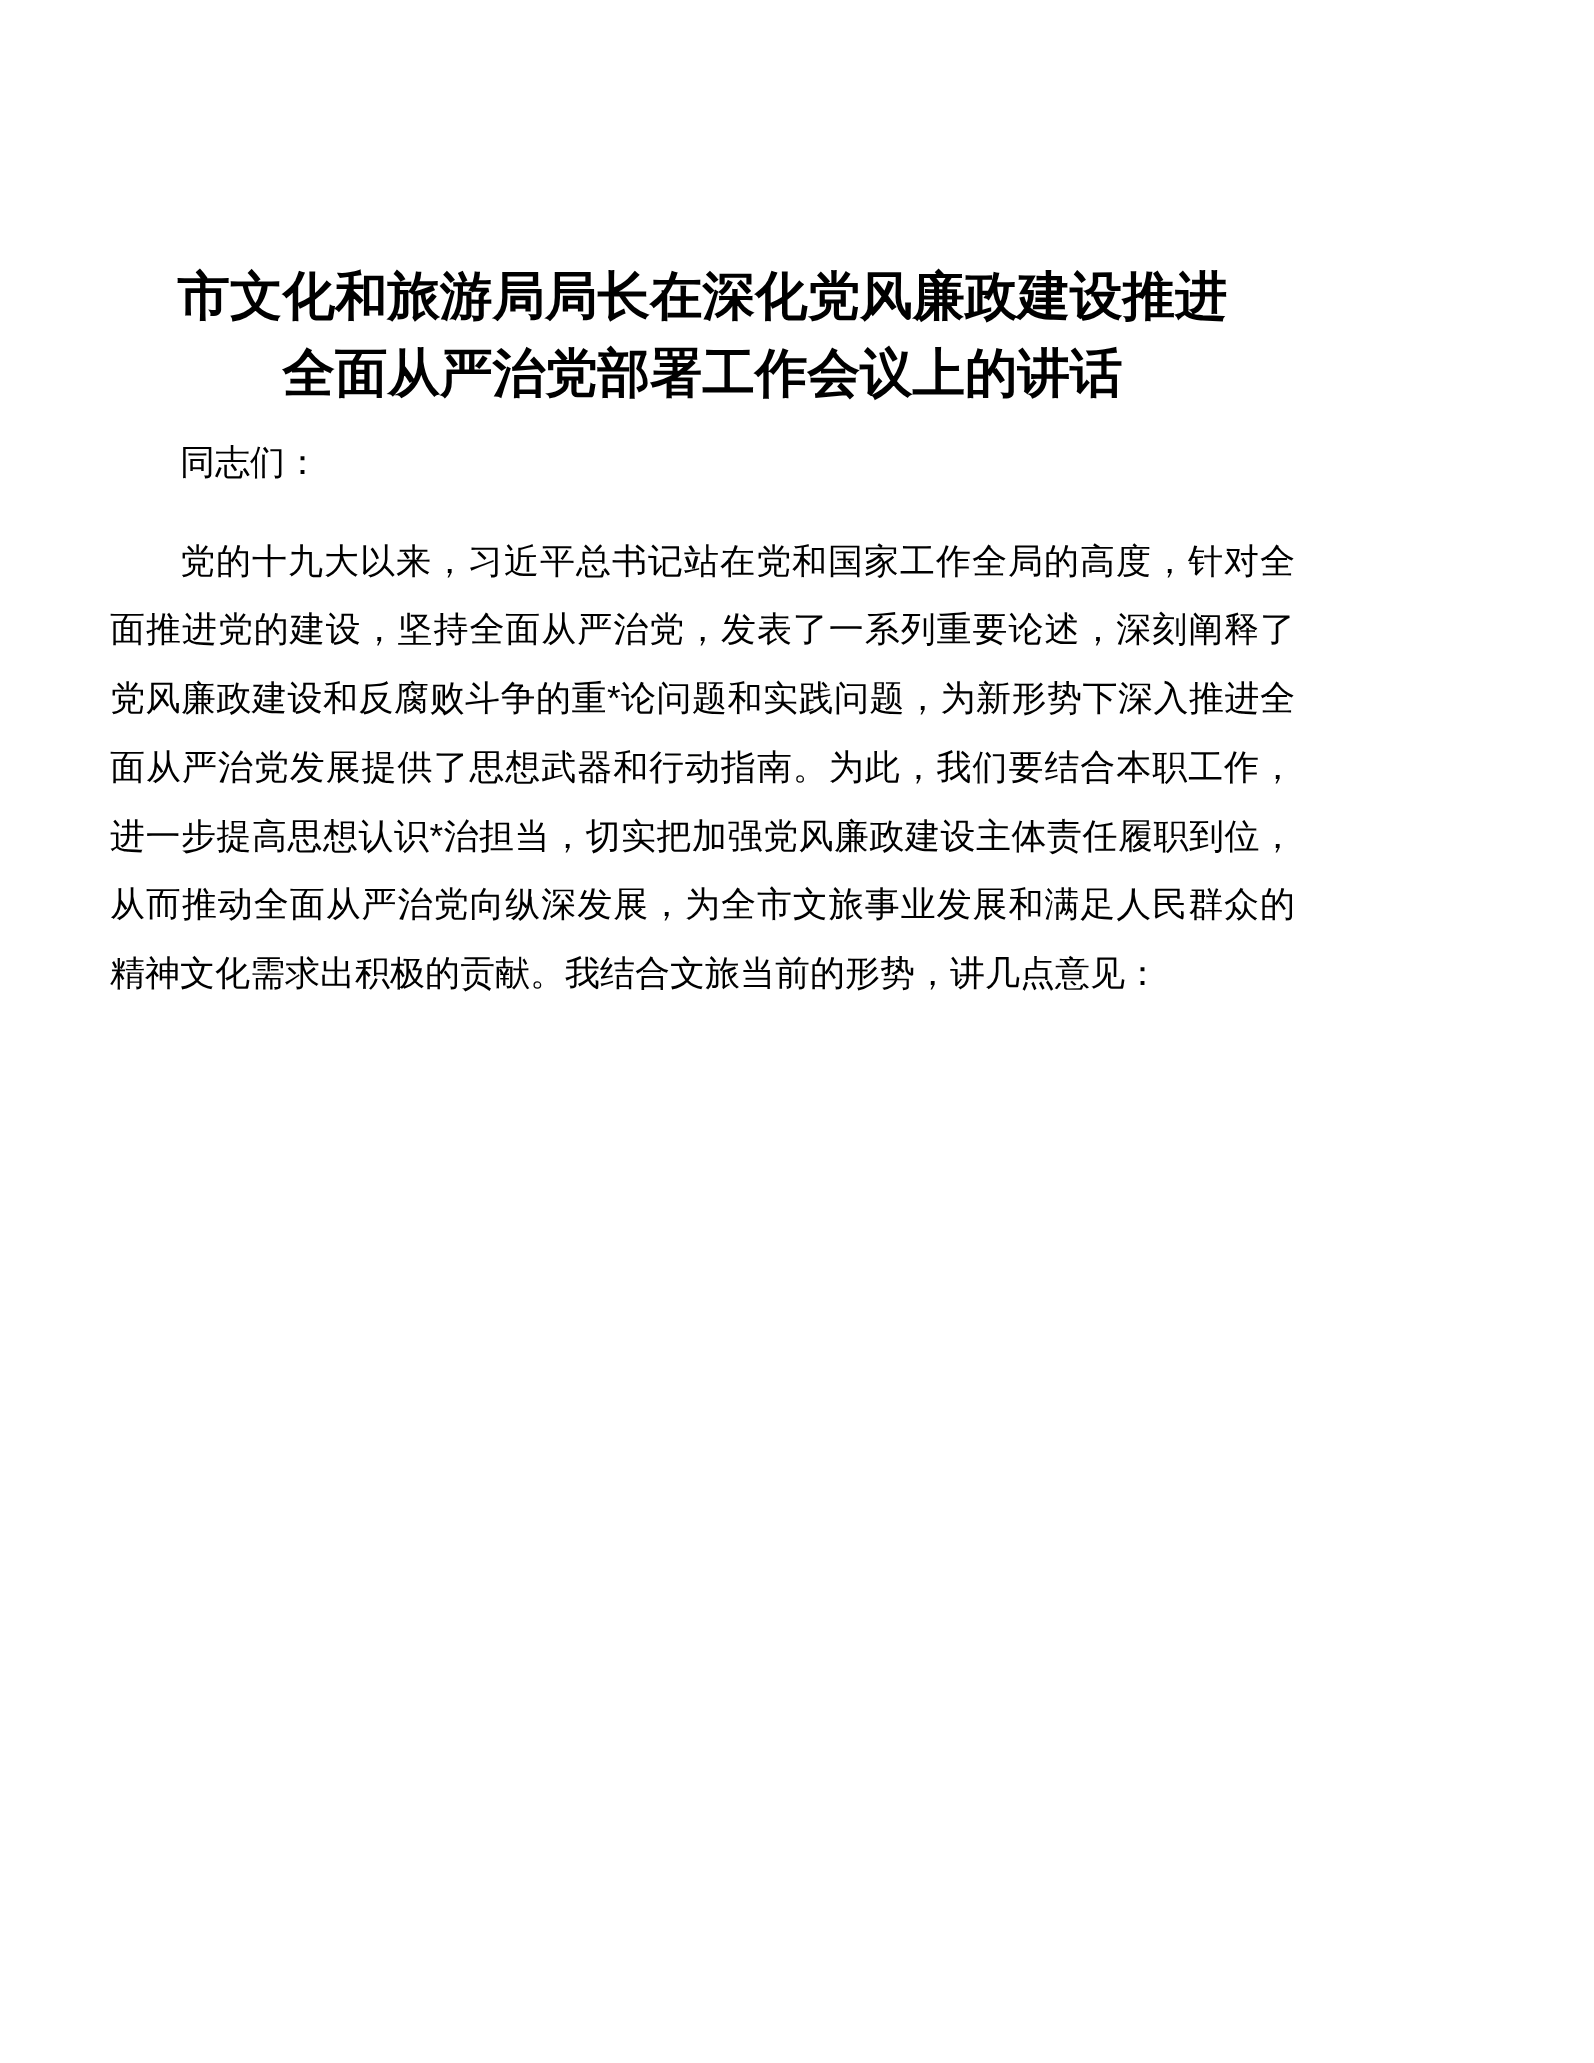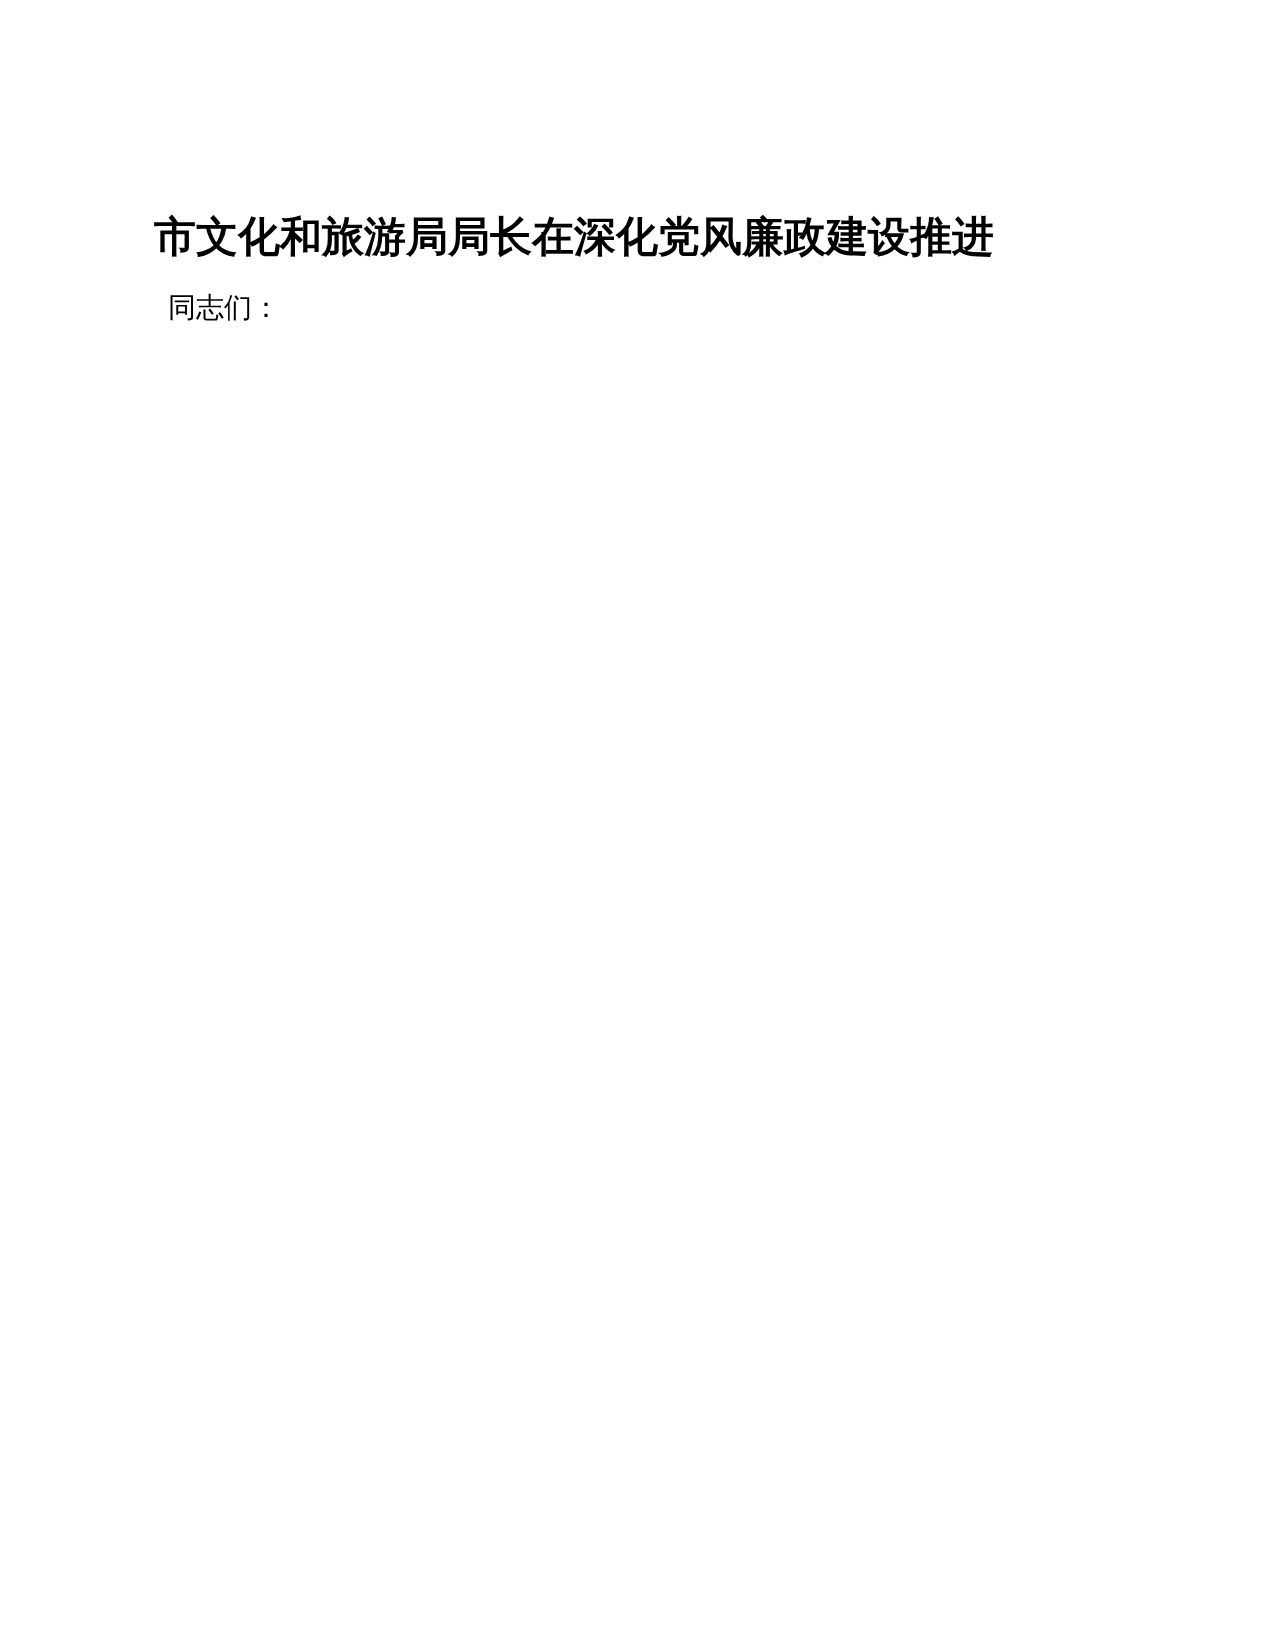--- a/index.html
+++ b/index.html
@@ -10,21 +10,21 @@
   body {
     font-family: "Liberation Sans", "DejaVu Sans", sans-serif;
     color: #000000;
   }
   .page {
     position: relative;
     width: 1275px;
     height: 1650px;
     background: #ffffff;
     box-sizing: border-box;
-    padding: 206px 239px 40px 112px; 
+    padding: 206px 239px 40px 88px; 
     overflow: hidden;
   }
   .doc-title {
     margin: 0 0 12px 0;
     font-size: 42px;
     font-weight: bold;
     line-height: 62px;
     text-align: center;
     letter-spacing: 0;
   }
@@ -42,19 +42,21 @@
     word-break: break-all;
   }
 </style>
 </head>
 <body>
 
 <div class="page">
 
   <h1 class="doc-title">
     <span class="title-line">市文化和旅游局局长在深化党风廉政建设推进</span>
+    <span class="title-line">全面从严治党部署工作会议上的讲话</span>
   </h1>
 
   <p class="body-paragraph">同志们：</p>
 
+  <p class="body-paragraph">党的十九大以来，习近平总书记站在党和国家工作全局的高度，针对全面推进党的建设，坚持全面从严治党，发表了一系列重要论述，深刻阐释了党风廉政建设和反腐败斗争的重*论问题和实践问题，为新形势下深入推进全面从严治党发展提供了思想武器和行动指南。为此，我们要结合本职工作，进一步提高思想认识*治担当，切实把加强党风廉政建设主体责任履职到位，从而推动全面从严治党向纵深发展，为全市文旅事业发展和满足人民群众的精神文化需求出积极的贡献。我结合文旅当前的形势，讲几点意见：</p>
 
 
 </div>
 
 </body></html>

